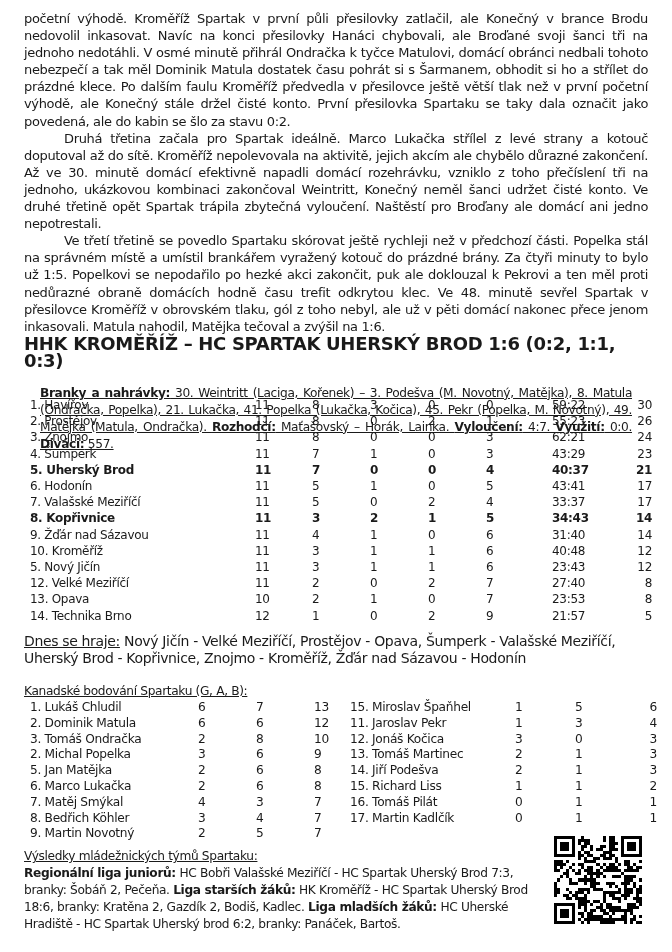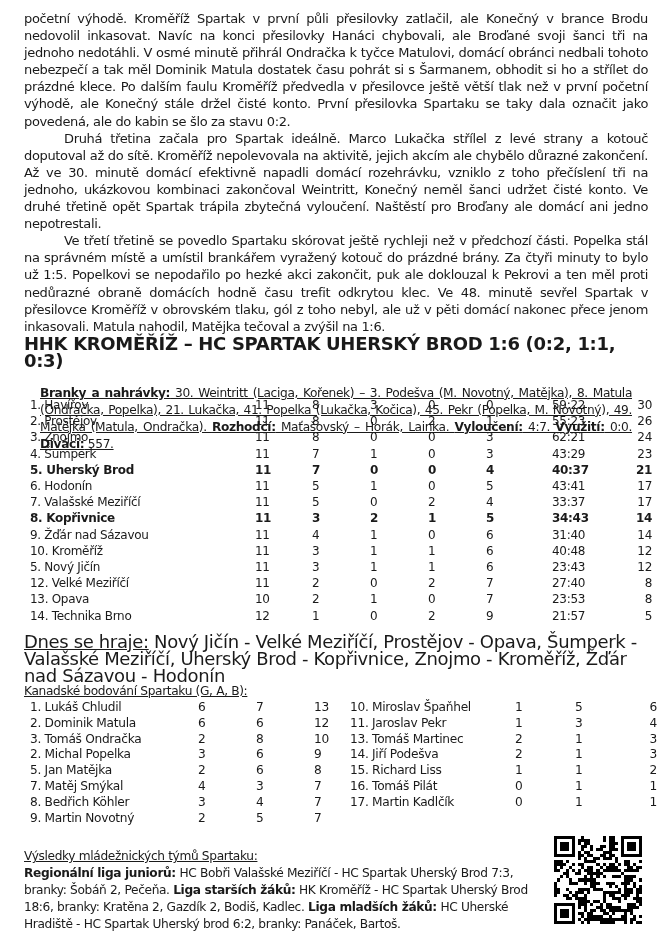--- a/index.html
+++ b/index.html
@@ -25,21 +25,21 @@
   table.standings tr.bold td { font-weight: bold; }
   .c-team { width: 225px; }
   .c-gp { width: 57px; }
   .c-w { width: 58px; }
   .c-otw { width: 58px; }
   .c-otl { width: 58px; }
   .c-l { width: 66px; }
   .c-score { width: 70px; }
   .c-pts { width: 30px; text-align: right; }
 
-  .schedule { position: absolute; left: 24px; top: 633px; width: 620px; font-size: 18px; line-height: 17px; letter-spacing: -0.35px; }
+  .schedule { position: absolute; left: 24px; top: 633px; width: 620px; font-size: 14px; line-height: 17px; letter-spacing: -0.35px; }
   .u { text-decoration: underline; }
 
   .scoring-title { position: absolute; left: 24px; top: 684px; font-size: 12.2px; text-decoration: underline; letter-spacing: -0.35px; }
   table.scoring { position: absolute; top: 700px; border-collapse: collapse; font-size: 12.2px; letter-spacing: -0.3px; }
   table.scoring td { padding: 0; height: 15.8px; line-height: 15.8px; white-space: nowrap; }
   table.scoring.left { left: 30px; }
   table.scoring.right { left: 350px; }
   .s-name { width: 168px; }
   .s-g { width: 58px; }
   .s-a { width: 58px; }
@@ -245,20 +245,26 @@
         <td class="s-a">6</td>
         <td class="s-b">9</td>
       </tr>
       <tr>
         <td class="s-name">5. Jan Matějka</td>
         <td class="s-g">2</td>
         <td class="s-a">6</td>
         <td class="s-b">8</td>
       </tr>
       <tr>
+        <td class="s-name">6. Marco Lukačka</td>
+        <td class="s-g">2</td>
+        <td class="s-a">6</td>
+        <td class="s-b">8</td>
+      </tr>
+      <tr>
         <td class="s-name">7. Matěj Smýkal</td>
         <td class="s-g">4</td>
         <td class="s-a">3</td>
         <td class="s-b">7</td>
       </tr>
       <tr>
         <td class="s-name">8. Bedřich Köhler</td>
         <td class="s-g">3</td>
         <td class="s-a">4</td>
         <td class="s-b">7</td>
@@ -267,30 +273,36 @@
         <td class="s-name">9. Martin Novotný</td>
         <td class="s-g">2</td>
         <td class="s-a">5</td>
         <td class="s-b">7</td>
       </tr>
     </tbody>
   </table>
 <table class="scoring right">
     <tbody id="scoring-right">
       <tr>
-        <td class="s-name">10. Miroslav Špaňhel</td>
+        <td class="s-name">15. Miroslav Špaňhel</td>
         <td class="s-g">1</td>
         <td class="s-a">5</td>
         <td class="s-b">6</td>
       </tr>
       <tr>
         <td class="s-name">11. Jaroslav Pekr</td>
         <td class="s-g">1</td>
         <td class="s-a">3</td>
         <td class="s-b">4</td>
+      </tr>
+      <tr>
+        <td class="s-name">12. Jonáš Kočica</td>
+        <td class="s-g">3</td>
+        <td class="s-a">0</td>
+        <td class="s-b">3</td>
       </tr>
       <tr>
         <td class="s-name">13. Tomáš Martinec</td>
         <td class="s-g">2</td>
         <td class="s-a">1</td>
         <td class="s-b">3</td>
       </tr>
       <tr>
         <td class="s-name">14. Jiří Podešva</td>
         <td class="s-g">2</td>

